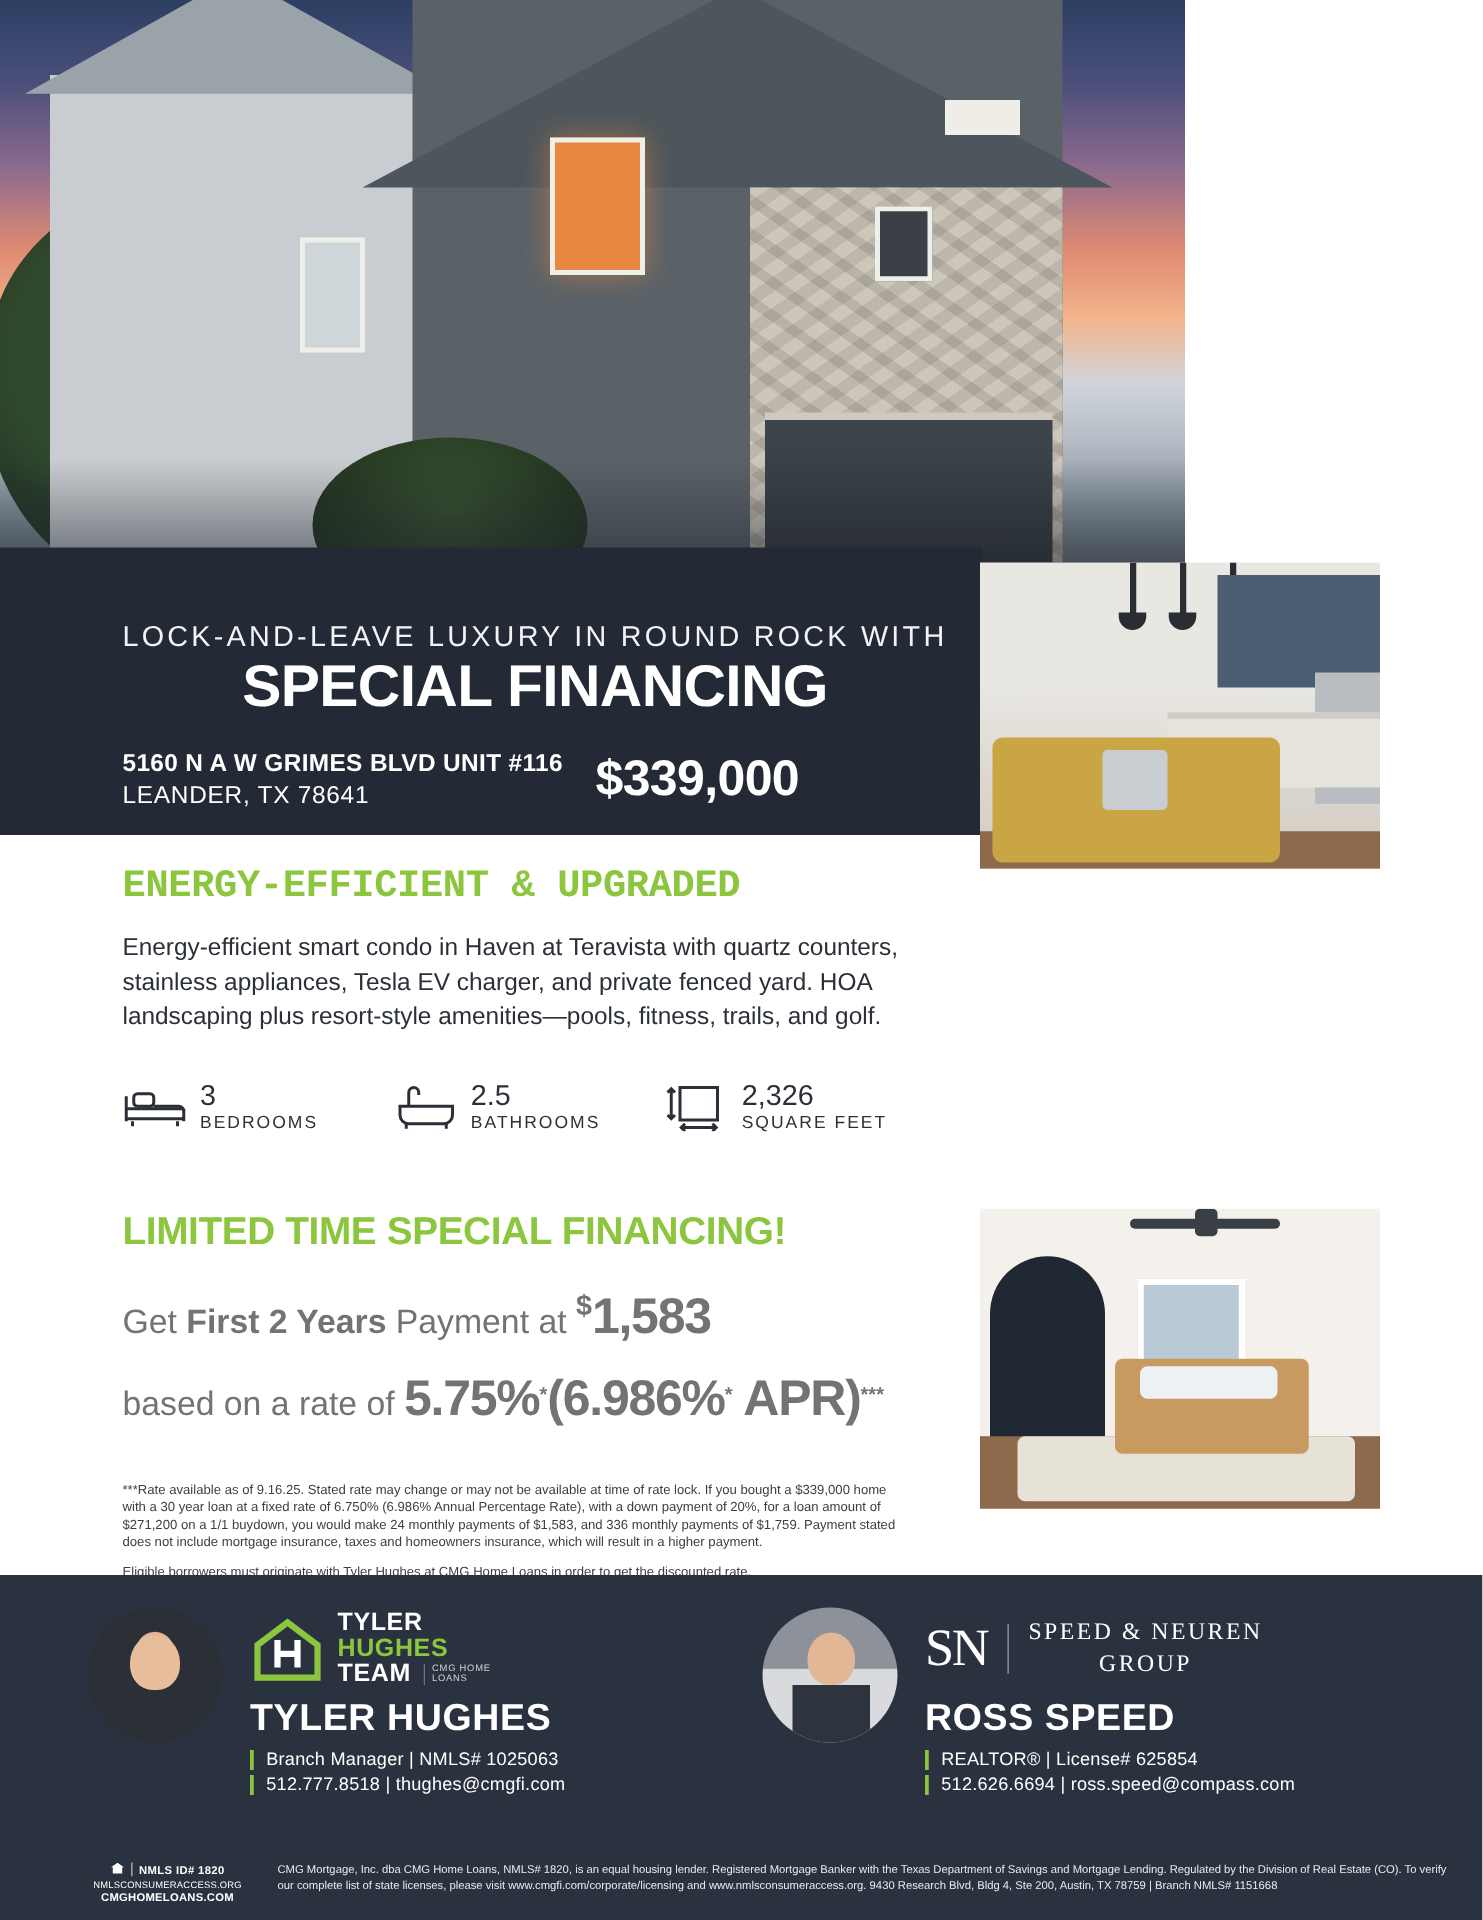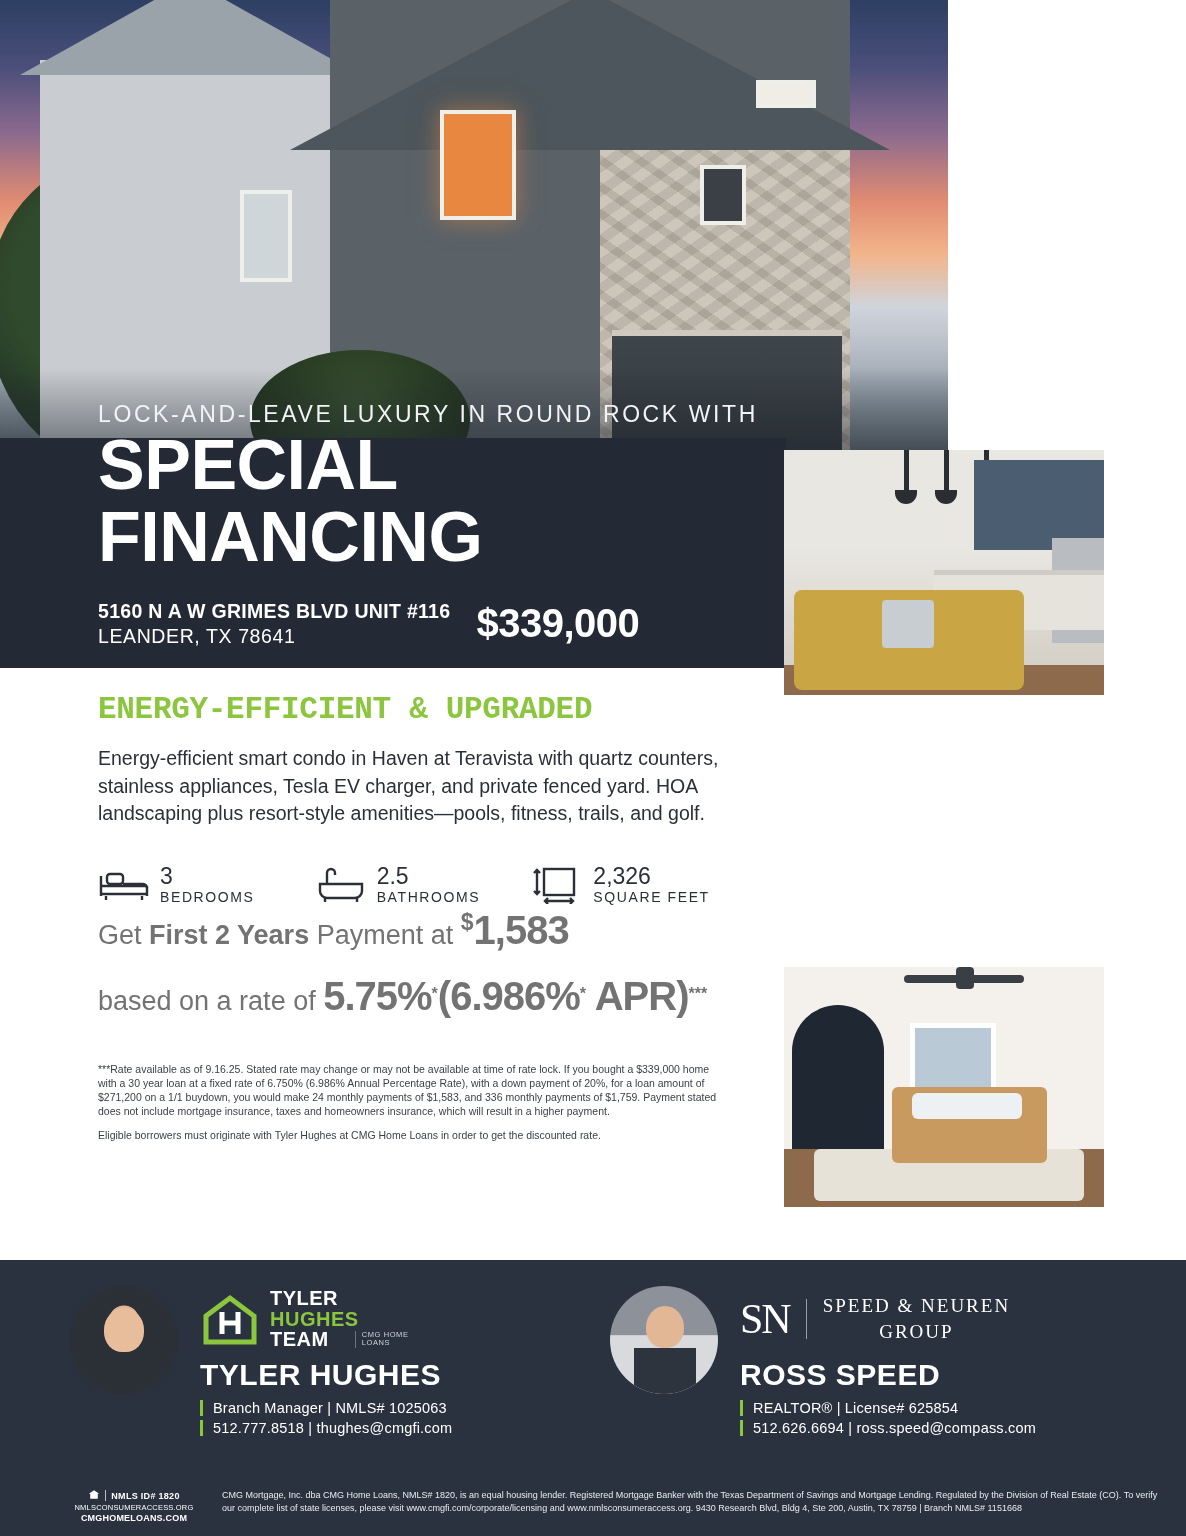--- a/index.html
+++ b/index.html
@@ -119,25 +119,26 @@
     color: #fff;
   }
   .eyebrow {
     font-size: 23px;
     letter-spacing: 2.6px;
     font-weight: 400;
     color: #f2f3f5;
     margin-bottom: 2px;
   }
   .headline {
-    font-size: 70px;
+    font-size: 47px;
     font-weight: 800;
     letter-spacing: -0.5px;
     line-height: 1.02;
     margin-bottom: 26px;
+    text-align: center;
   }
   .addr-row {
     display: flex;
     align-items: flex-end;
     gap: 26px;
   }
   .addr-1 {
     font-size: 19.5px;
     font-weight: 700;
     letter-spacing: .3px;
@@ -295,21 +296,21 @@
   .av-b:before { content:""; position:absolute; left:24px; top:62px; width:62px; height:48px; background:#2e343d; }
 
   .agent-info { padding-top: 2px; }
   .logo-row { display: flex; align-items: center; gap: 10px; height: 62px; }
   .th-mark { width: 60px; height: 54px; }
   .th-text { line-height: 1.02; }
   .th-text .l1 { font-size: 20px; font-weight: 700; color: #fff; letter-spacing: .5px; }
   .th-text .l2 { font-size: 20px; font-weight: 800; color: #8cc63f; letter-spacing: .5px; }
   .th-text .l3 { font-size: 20px; font-weight: 700; color: #fff; letter-spacing: .5px; }
   .th-sub { font-size: 7.5px; color: #cfd3d8; letter-spacing: .6px; line-height: 1.15; padding-left: 6px; border-left: 1px solid #6d7480; margin-left: 6px; }
-  .th-row3 { display: flex; align-items: center; gap: 20px; }
+  .th-row3 { display: flex; align-items: center; gap: 4px; }
 
   .sn-row { display: flex; align-items: center; gap: 16px; height: 62px; }
   .sn-mark { font-family: "Liberation Serif", serif; font-size: 42px; letter-spacing: -2px; }
   .sn-div { width: 1px; height: 40px; background: #9aa0ab; }
   .sn-name { font-family: "Liberation Serif", serif; font-size: 19px; letter-spacing: 2px; line-height: 1.35; }
   .sn-name .g { display: block; text-align: center; }
 
   .agent-name {
     font-size: 30px;
     font-weight: 800;
@@ -448,20 +449,21 @@
             <path d="M14 37h28M17 34l-3 3 3 3M39 34l3 3-3 3"></path>
           </svg>
         </span>
         <span>
           <span class="num">2,326</span><br>
           <span class="cap">SQUARE FEET</span>
         </span>
       </div>
     </div>
 
+    <div class="finance-title">LIMITED TIME SPECIAL FINANCING!</div>
 
     <div class="fin-line">
       <span>Get </span><b>First 2 Years</b><span> Payment at </span><span class="dollar">$</span><span class="big">1,583</span>
     </div>
 
     <div class="fin-line">
       <span>based on a rate of </span><span class="big">5.75%</span><span class="sup">*</span><span class="big">(6.986%</span><span class="sup">*</span><span class="big"> APR)</span><span class="sup">***</span>
     </div>
 
     <div class="disclaimer">

